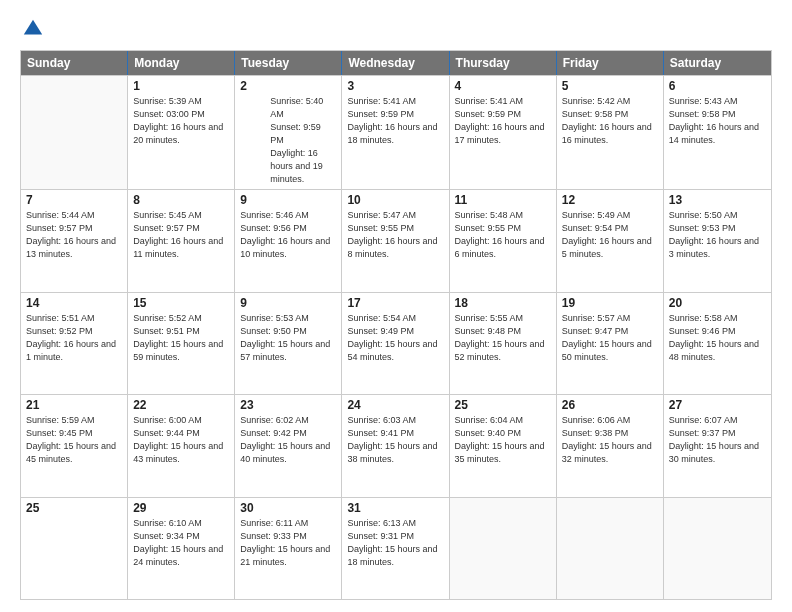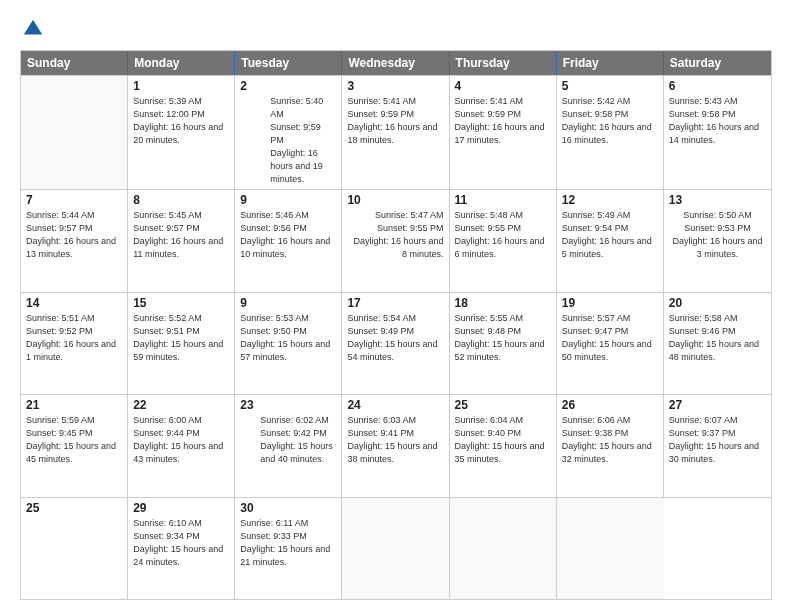--- a/index.html
+++ b/index.html
@@ -144,21 +144,21 @@
         <div class="cal-header-cell">Thursday</div>
         <div class="cal-header-cell">Friday</div>
         <div class="cal-header-cell">Saturday</div>
       </div>
     <div class="cal-body">
     <div class="cal-row">
           <div class="cal-cell empty"></div>
           <div class="cal-cell">
             <div class="day-num">1</div>
             <div class="day-info" style="white-space: pre-line;">Sunrise: 5:39 AM
-Sunset: 12:00 PM
+Sunset: 03:00 PM
 Daylight: 16 hours and 20 minutes.</div>
           </div>
           <div class="cal-cell">
             <div class="day-num">2</div>
             <div class="day-info" style="white-space: pre-line; margin-left: 30px;">Sunrise: 5:40 AM
 Sunset: 9:59 PM
 Daylight: 16 hours and 19 minutes.</div>
           </div>
           <div class="cal-cell">
             <div class="day-num">3</div>
@@ -199,39 +199,39 @@
 Daylight: 16 hours and 11 minutes.</div>
           </div>
           <div class="cal-cell">
             <div class="day-num">9</div>
             <div class="day-info" style="white-space: pre-line;">Sunrise: 5:46 AM
 Sunset: 9:56 PM
 Daylight: 16 hours and 10 minutes.</div>
           </div>
           <div class="cal-cell">
             <div class="day-num">10</div>
-            <div class="day-info" style="white-space: pre-line; text-align: right;">Sunrise: 5:47 AM
+            <div class="day-info" style="white-space: pre-line;">Sunrise: 5:47 AM
 Sunset: 9:55 PM
 Daylight: 16 hours and 8 minutes.</div>
           </div>
           <div class="cal-cell">
             <div class="day-num">11</div>
             <div class="day-info" style="white-space: pre-line;">Sunrise: 5:48 AM
 Sunset: 9:55 PM
 Daylight: 16 hours and 6 minutes.</div>
           </div>
           <div class="cal-cell">
             <div class="day-num">12</div>
             <div class="day-info" style="white-space: pre-line;">Sunrise: 5:49 AM
 Sunset: 9:54 PM
 Daylight: 16 hours and 5 minutes.</div>
           </div>
           <div class="cal-cell">
             <div class="day-num">13</div>
-            <div class="day-info" style="white-space: pre-line; text-align: center;">Sunrise: 5:50 AM
+            <div class="day-info" style="white-space: pre-line;">Sunrise: 5:50 AM
 Sunset: 9:53 PM
 Daylight: 16 hours and 3 minutes.</div>
           </div>
         </div>
         <div class="cal-row">
           <div class="cal-cell">
             <div class="day-num">14</div>
             <div class="day-info" style="white-space: pre-line;">Sunrise: 5:51 AM
 Sunset: 9:52 PM
 Daylight: 16 hours and 1 minute.</div>
@@ -281,21 +281,21 @@
 Daylight: 15 hours and 45 minutes.</div>
           </div>
           <div class="cal-cell">
             <div class="day-num">22</div>
             <div class="day-info" style="white-space: pre-line;">Sunrise: 6:00 AM
 Sunset: 9:44 PM
 Daylight: 15 hours and 43 minutes.</div>
           </div>
           <div class="cal-cell">
             <div class="day-num">23</div>
-            <div class="day-info" style="white-space: pre-line; margin-left: 20px;">Sunrise: 6:02 AM
+            <div class="day-info" style="white-space: pre-line;">Sunrise: 6:02 AM
 Sunset: 9:42 PM
 Daylight: 15 hours and 40 minutes.</div>
           </div>
           <div class="cal-cell">
             <div class="day-num">24</div>
             <div class="day-info" style="white-space: pre-line;">Sunrise: 6:03 AM
 Sunset: 9:41 PM
 Daylight: 15 hours and 38 minutes.</div>
           </div>
           <div class="cal-cell">
@@ -325,20 +325,26 @@
             <div class="day-num">29</div>
             <div class="day-info" style="white-space: pre-line;">Sunrise: 6:10 AM
 Sunset: 9:34 PM
 Daylight: 15 hours and 24 minutes.</div>
           </div>
           <div class="cal-cell">
             <div class="day-num">30</div>
             <div class="day-info" style="white-space: pre-line;">Sunrise: 6:11 AM
 Sunset: 9:33 PM
 Daylight: 15 hours and 21 minutes.</div>
+          </div>
+          <div class="cal-cell">
+            <div class="day-num">31</div>
+            <div class="day-info" style="white-space: pre-line;">Sunrise: 6:13 AM
+Sunset: 9:31 PM
+Daylight: 15 hours and 18 minutes.</div>
           </div>
           <div class="cal-cell empty"></div>
           <div class="cal-cell empty"></div>
           <div class="cal-cell empty"></div>
         </div>
       </div>
   </div>
 </div>
 
 </body></html>

